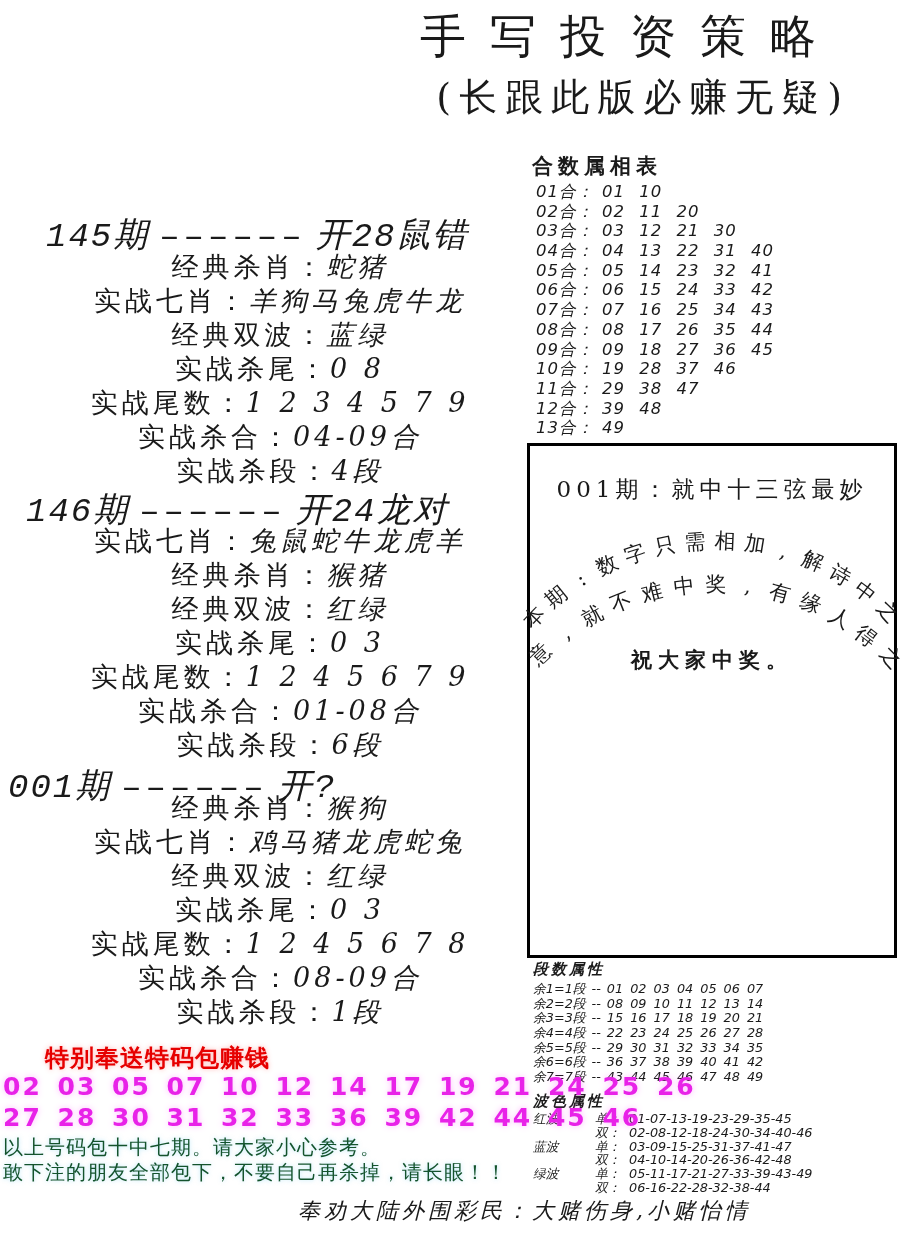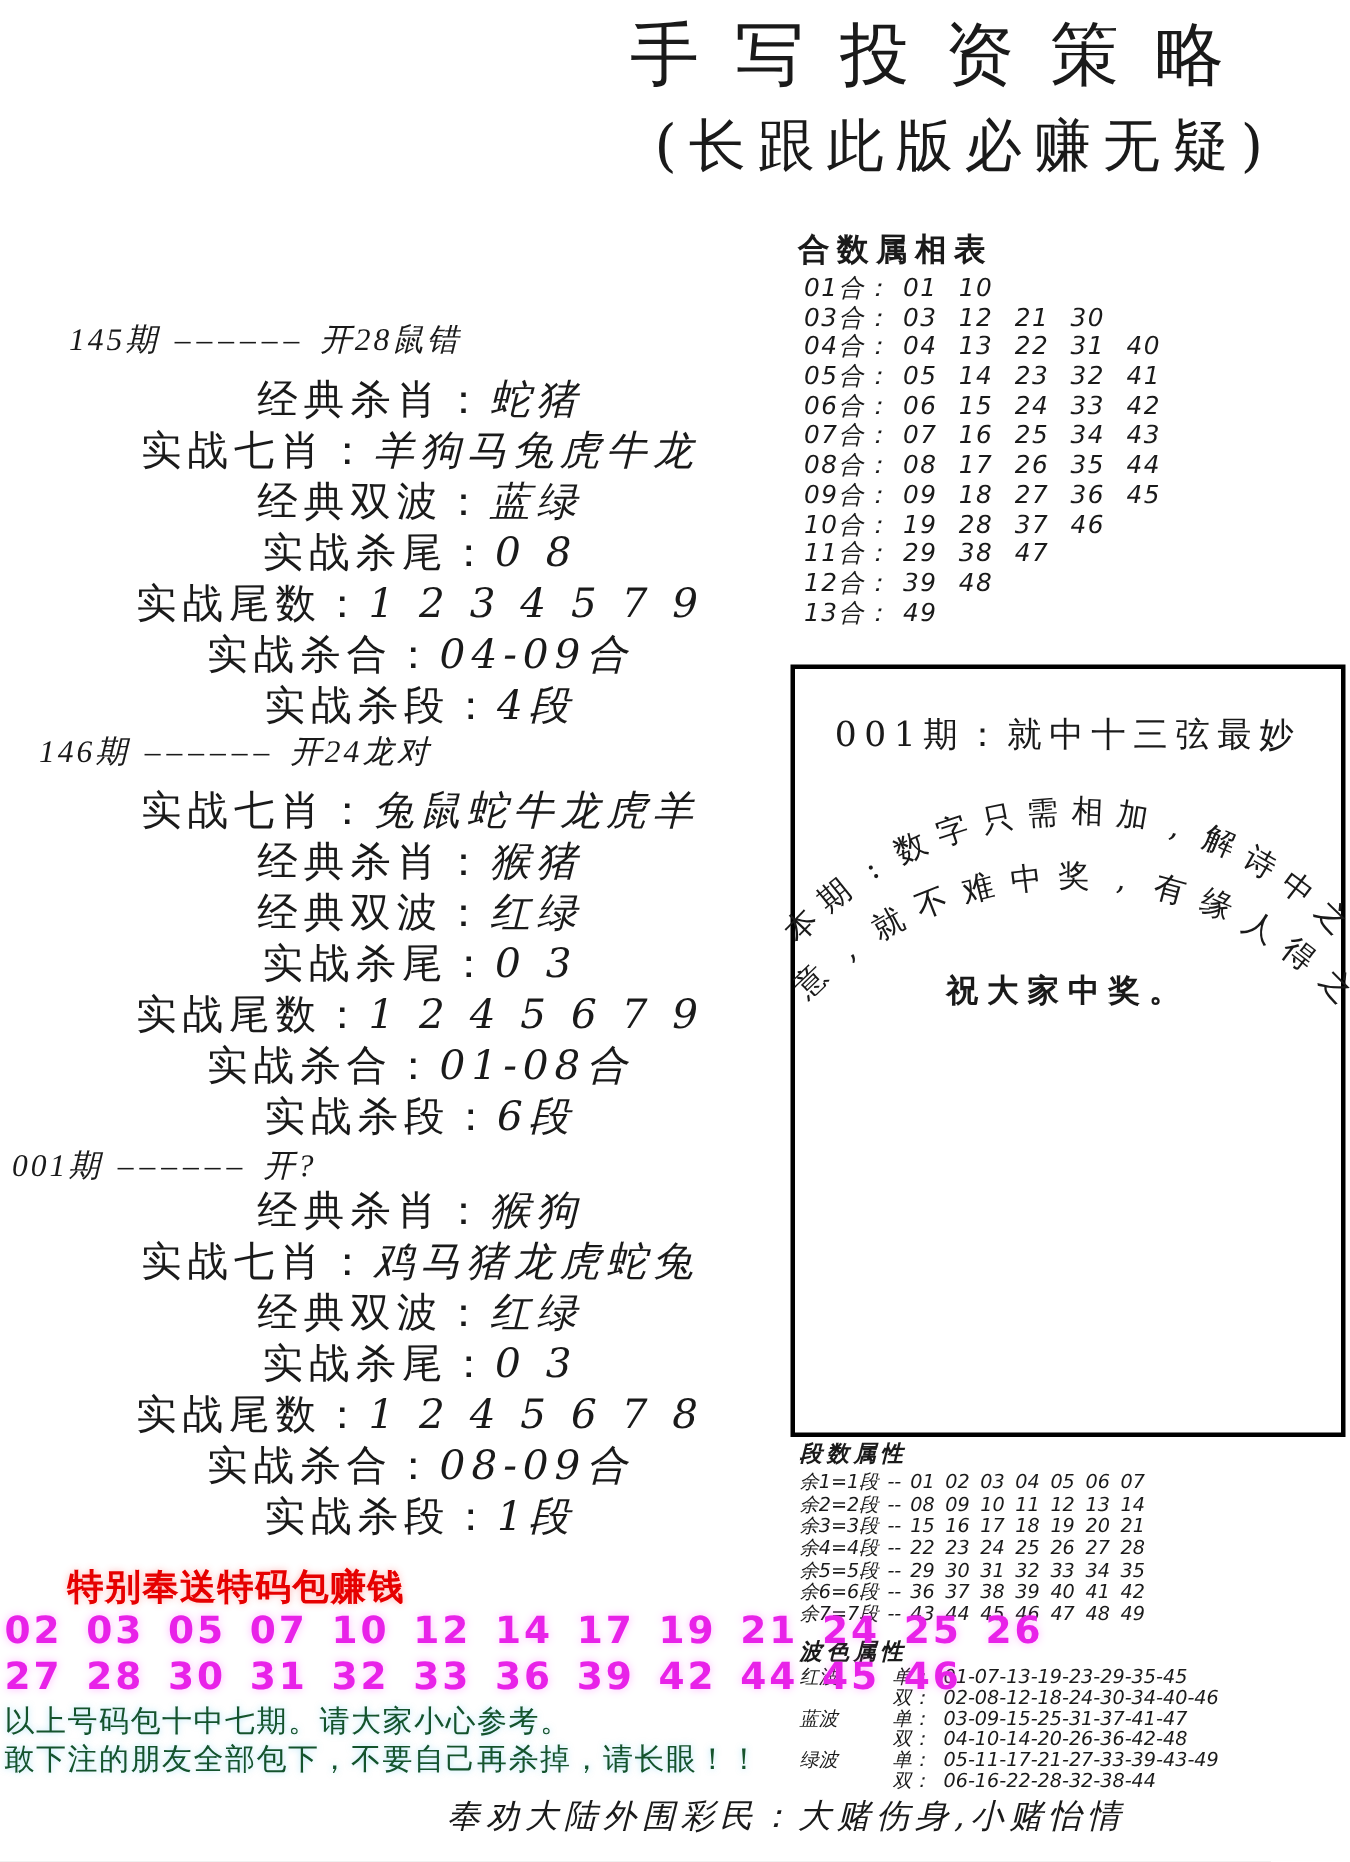--- a/index.html
+++ b/index.html
@@ -19,22 +19,22 @@
     left:0;top:72px;width:850px;text-align:right;
     font-size:38px;letter-spacing:8px;
     font-family:"DejaVu Serif","Liberation Serif",serif;
   }
   .issue-heading{
     left:118px;top:148px;font-size:40px;letter-spacing:6px;
     font-family:"DejaVu Serif","Liberation Serif",serif;
   }
   
   .p-header{
-    position:absolute;font-size:21px;letter-spacing:2px;white-space:pre;
-    font-family:Liberation Serif, serif;font-style:italic;
+    position:absolute;font-size:34px;letter-spacing:2px;white-space:pre;
+    font-family:Liberation Mono, monospace;font-style:italic;
   }
   .p-header .dash{letter-spacing:4px;padding:0 10px;font-style:normal;}
   .p-lines{position:absolute;left:0;width:560px;text-align:center;}
   .p-line{
     height:34px;line-height:34px;font-size:27px;letter-spacing:4px;white-space:pre;
     font-family:"DejaVu Serif","Liberation Serif",serif;
   }
   .p-line .lv{font-style:italic;}
   #p145-h{left:46px;top:212px;}  #p145-l{top:250px;}
   #p146-h{left:26px;top:487px;}  #p146-l{top:524px;}
@@ -143,20 +143,21 @@
     <div class="p-line"><span>经典双波：</span><span class="lv">红绿</span></div>
     <div class="p-line"><span>实战杀尾：</span><span class="lv">0 3</span></div>
     <div class="p-line"><span>实战尾数：</span><span class="lv">1 2 4 5 6 7 8</span></div>
     <div class="p-line"><span>实战杀合：</span><span class="lv">08-09合</span></div>
     <div class="p-line"><span>实战杀段：</span><span class="lv">1段</span></div>
   </div>
 
   <div class="abs hetable-title">合数属相表</div>
   <div class="abs hetable">
     <div class="ht-row"><span>01合：</span><span class="ht-nums">01 10</span></div>
+    <div class="ht-row"><span>02合：</span><span class="ht-nums">02 11 20</span></div>
     <div class="ht-row"><span>03合：</span><span class="ht-nums">03 12 21 30</span></div>
     <div class="ht-row"><span>04合：</span><span class="ht-nums">04 13 22 31 40</span></div>
     <div class="ht-row"><span>05合：</span><span class="ht-nums">05 14 23 32 41</span></div>
     <div class="ht-row"><span>06合：</span><span class="ht-nums">06 15 24 33 42</span></div>
     <div class="ht-row"><span>07合：</span><span class="ht-nums">07 16 25 34 43</span></div>
     <div class="ht-row"><span>08合：</span><span class="ht-nums">08 17 26 35 44</span></div>
     <div class="ht-row"><span>09合：</span><span class="ht-nums">09 18 27 36 45</span></div>
     <div class="ht-row"><span>10合：</span><span class="ht-nums">19 28 37 46</span></div>
     <div class="ht-row"><span>11合：</span><span class="ht-nums">29 38 47</span></div>
     <div class="ht-row"><span>12合：</span><span class="ht-nums">39 48</span></div>

